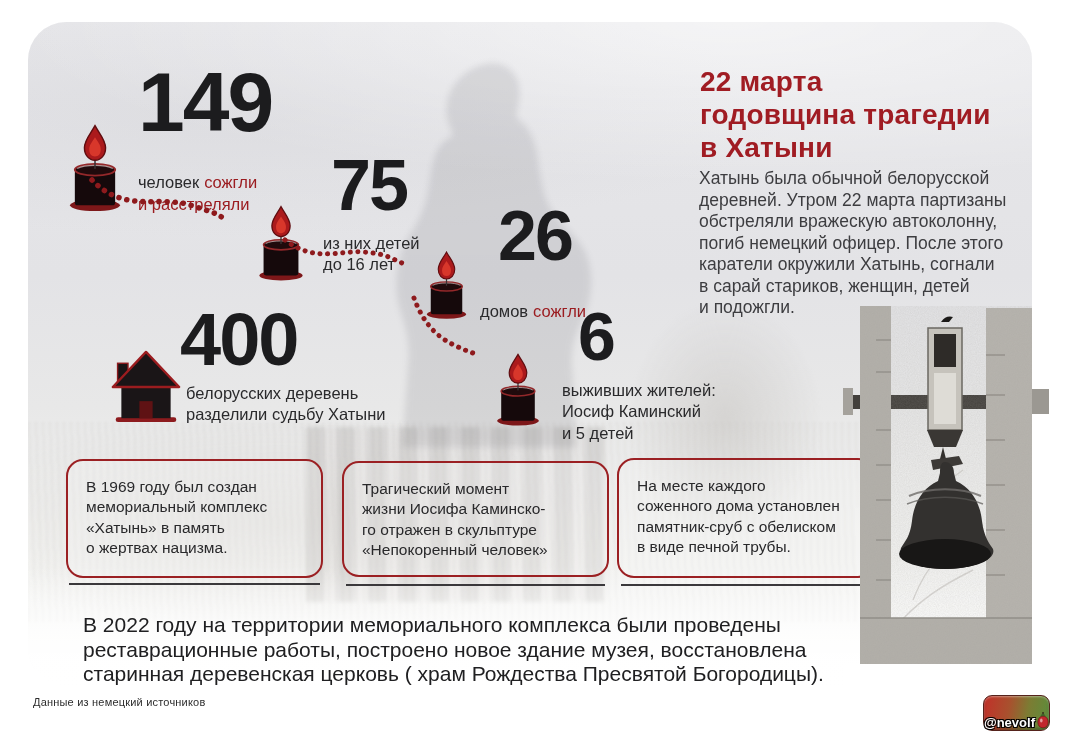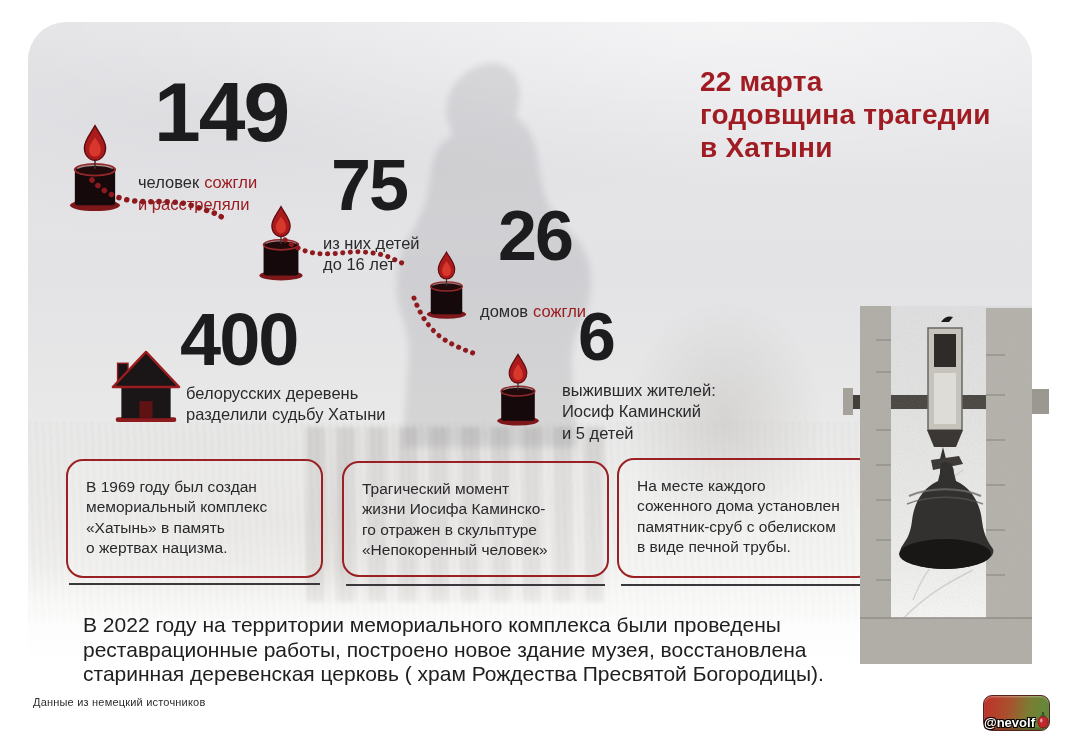--- a/index.html
+++ b/index.html
@@ -97,21 +97,21 @@
           </filter>
         </defs>
       <path filter="url(#blurStat)" fill="#5e5e66" d="M150 28 c18 -6 34 4 36 22 c2 14 -4 22 -2 30 c10 6 18 20 20 38 c3 24 6 40 14 52 c10 16 26 24 34 44 c8 22 4 48 -6 66 c-8 16 -10 32 -8 48 l4 72 l-170 0 l6 -80 c2 -20 -2 -36 -8 -54 c-6 -20 -4 -44 4 -62 c8 -16 18 -28 22 -46 c4 -16 4 -34 10 -46 c4 -8 10 -12 16 -16 c-4 -10 -8 -18 -6 -30 c2 -16 14 -32 34 -38 z"></path>
     </svg>
 
     <div class="trees-band"></div>
     <div class="trees-right"></div>
     <div class="logs"></div>
     <div class="card-fade"></div>
 
-    <div class="num" style="left:126px;top:38px;font-size:84px;margin-top:10px;">149</div>
+    <div class="num" style="left:110px;top:38px;font-size:84px;">149</div>
     <div class="stat-label" style="left:110px;top:129px;">
       <span>человек</span><span class="red after-gap">сожгли</span>
       <div class="red">и расстреляли</div>
     </div>
     <div class="icon-box" style="left:38px;top:96px;width:58px;height:96px;">
       <svg viewBox="0 0 60 100" width="58" height="96">
           <use href="#sym-candle"></use>
         </svg>
     </div>
 
@@ -149,20 +149,27 @@
 и 5 детей</div>
     <div class="icon-box" style="left:466px;top:326px;width:48px;height:80px;">
       <svg viewBox="0 0 60 100" width="48" height="80">
           <use href="#sym-candle"></use>
         </svg>
     </div>
 
     <div class="title">22 марта
 годовщина трагедии
 в Хатыни</div>
+    <div class="intro">Хатынь была обычной белорусской
+деревней. Утром 22 марта партизаны
+обстреляли вражескую автоколонну,
+погиб немецкий офицер. После этого
+каратели окружили Хатынь, согнали
+в сарай стариков, женщин, детей
+и подожгли.</div>
 
     <div class="box box1">В 1969 году был создан
 мемориальный комплекс
 «Хатынь» в память
 о жертвах нацизма.</div>
     <div class="box box3">На месте каждого
 соженного дома установлен
 памятник-сруб с обелиском
 в виде печной трубы.</div>
     <div class="box box2">Трагический момент

